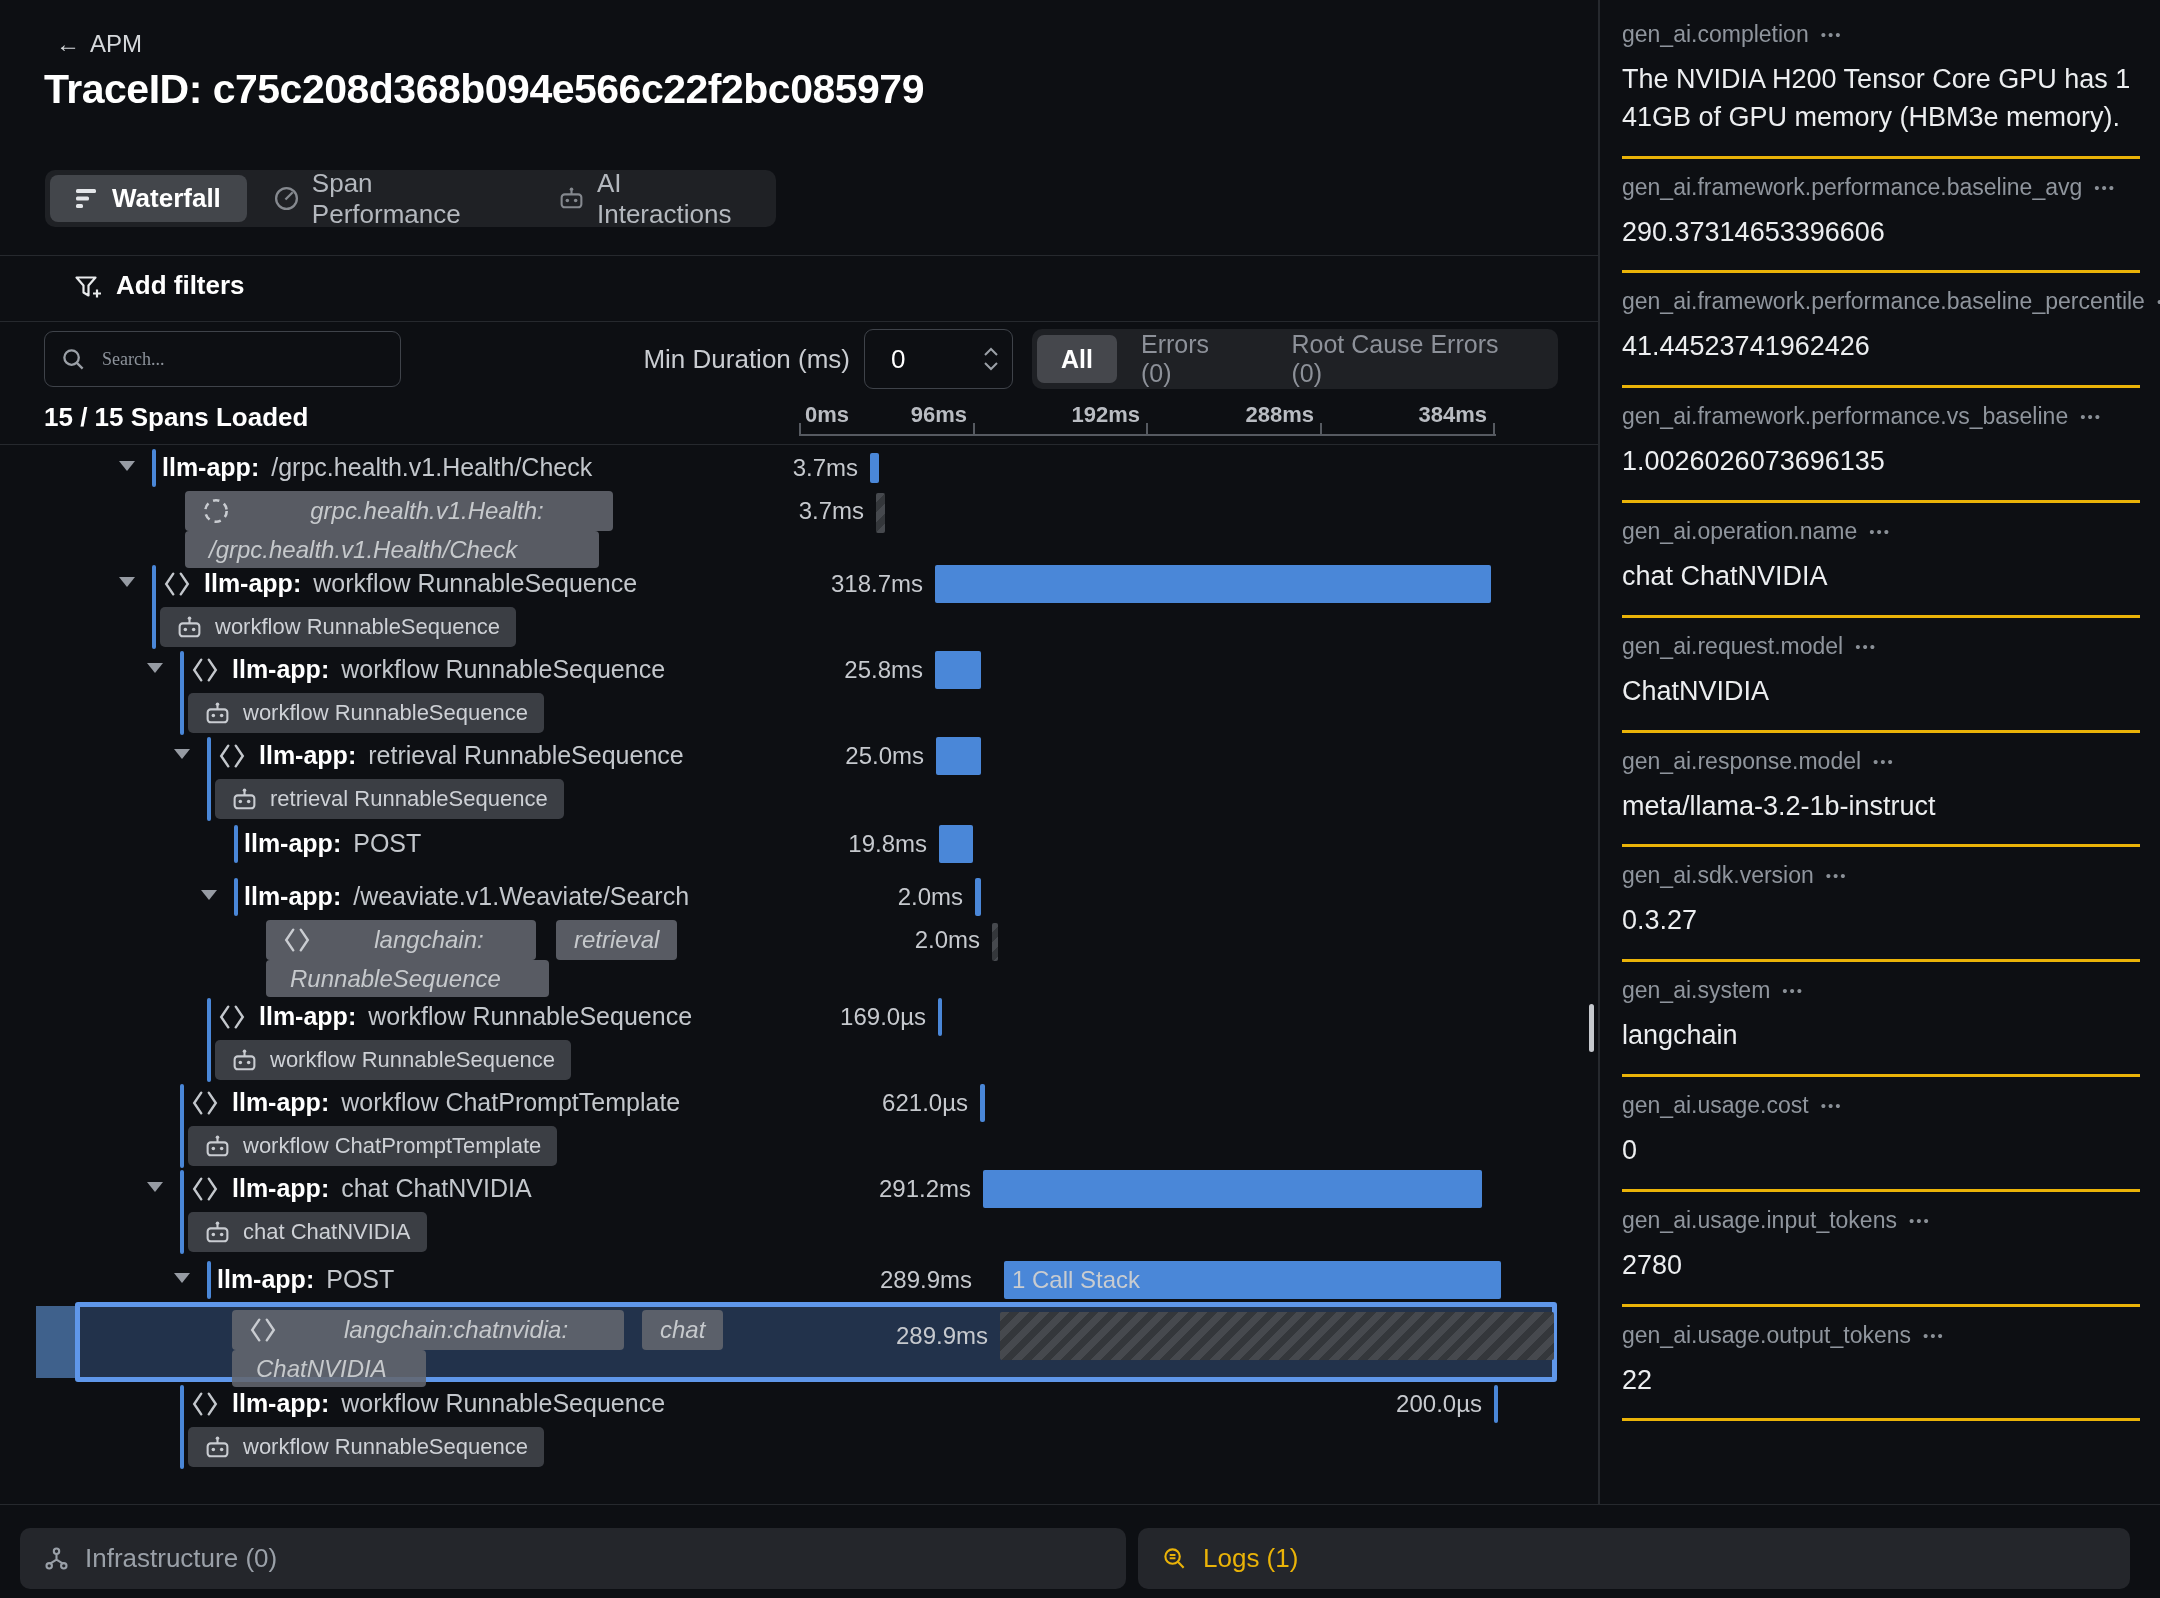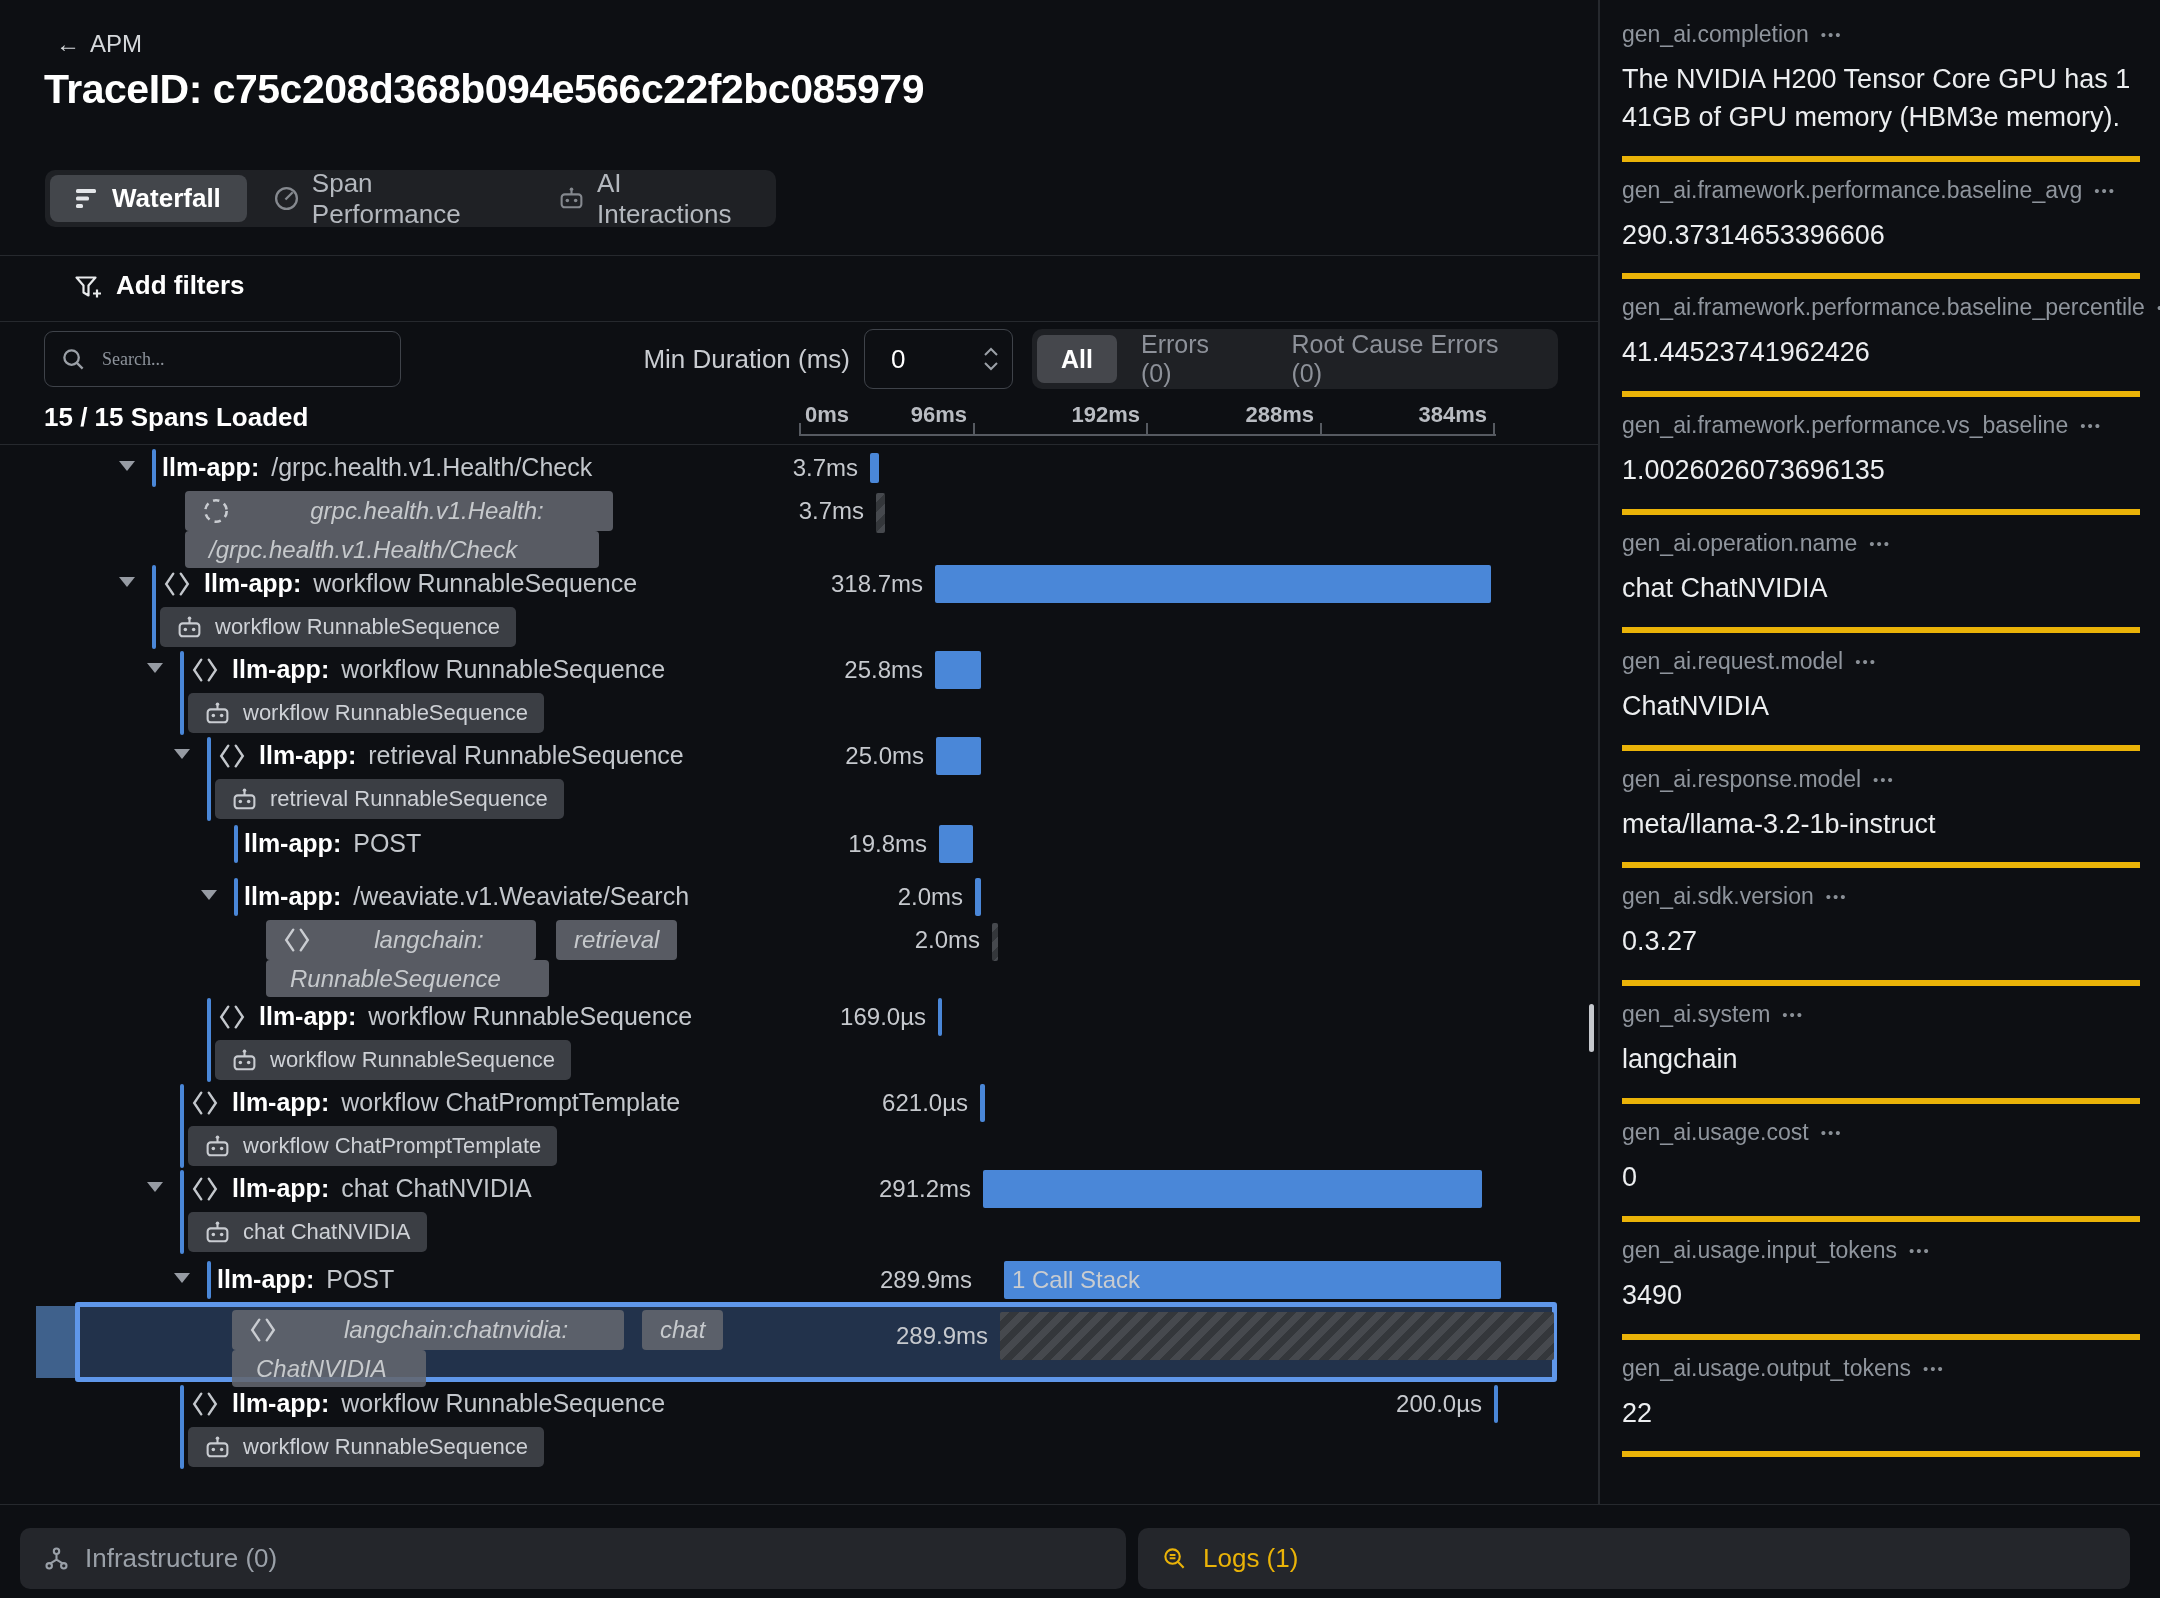--- a/index.html
+++ b/index.html
@@ -51,21 +51,21 @@
   .tpill .ticon{color:#c9ccd1;display:flex;font-style:normal}
   .tpill.l1{height:40px;padding:0 20px 0 16px;gap:30px}
   .tpill.l1 .txt{flex:1;text-align:center}
   .tpill.b2{height:40px;padding:0 18px;margin-left:10px}
   .tpill.l2{height:37px;padding:0 20px 0 24px}
   
   #selbox{border:5px solid #5f97ea;border-radius:3px;background:rgba(95,151,234,.26);box-sizing:border-box}
   #selstub{background:#3f618c}
   
   #sidebar{left:1600px;top:0;width:560px;height:1504px;box-sizing:border-box;padding:6px 20px 0 22px;overflow:hidden}
-  .attr{padding:15px 0 19px 0;border-bottom:6px solid #eab308}
+  .attr{padding:15px 0 19px 0;border-bottom:3px solid #eab308}
   .attr .k{font-size:23px;color:#8f959d;display:flex;align-items:center;gap:12px}
   .attr .dots{font-size:15px;letter-spacing:2px;color:#8a9097;cursor:pointer}
   .attr .v{margin-top:13px;font-size:27px;color:#eceef0;line-height:1.4;word-break:break-all}
   #vdiv{left:1598px;top:0;width:2px;height:1504px;background:#26292e}
   #thumb{left:1589px;top:1004px;width:5px;height:48px;background:#c6c9ce;border-radius:3px;cursor:pointer}
   
   #footline{left:0;top:1504px;width:2160px}
   .fbtn{top:1528px;height:61px;background:#24262b;border-radius:10px;display:flex;align-items:center;gap:16px;padding:0 24px;box-sizing:border-box;font-size:26px;cursor:pointer}
   #infra{left:20px;width:1106px;color:#9aa0a8}
   #logs{left:1138px;width:992px;color:#eab308}
@@ -495,21 +495,21 @@
         <span>gen_ai.usage.cost</span>
         <span class="dots">•••</span>
       </div>
       <div class="v">0</div>
     </div>
     <div class="attr">
       <div class="k">
         <span>gen_ai.usage.input_tokens</span>
         <span class="dots">•••</span>
       </div>
-      <div class="v">3490</div>
+      <div class="v">2780</div>
     </div>
     <div class="attr">
       <div class="k">
         <span>gen_ai.usage.output_tokens</span>
         <span class="dots">•••</span>
       </div>
       <div class="v">22</div>
     </div>
   </div>
 

